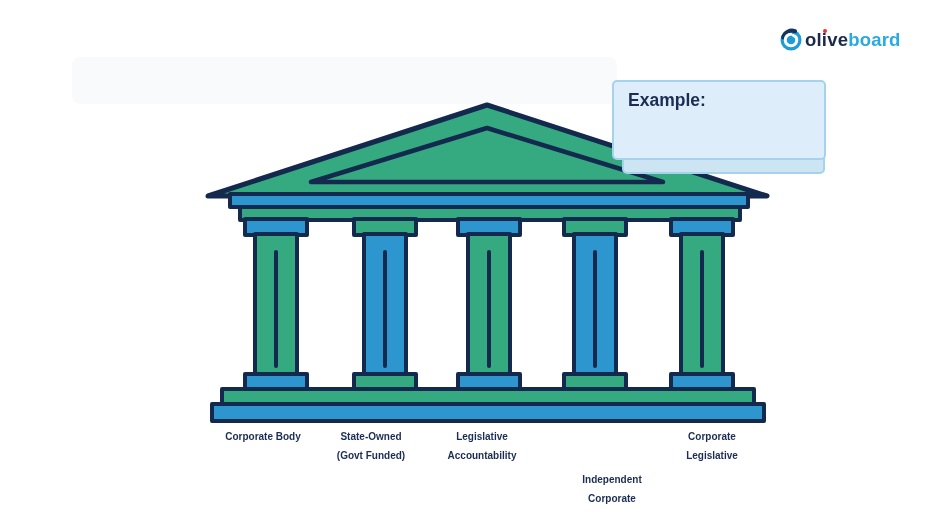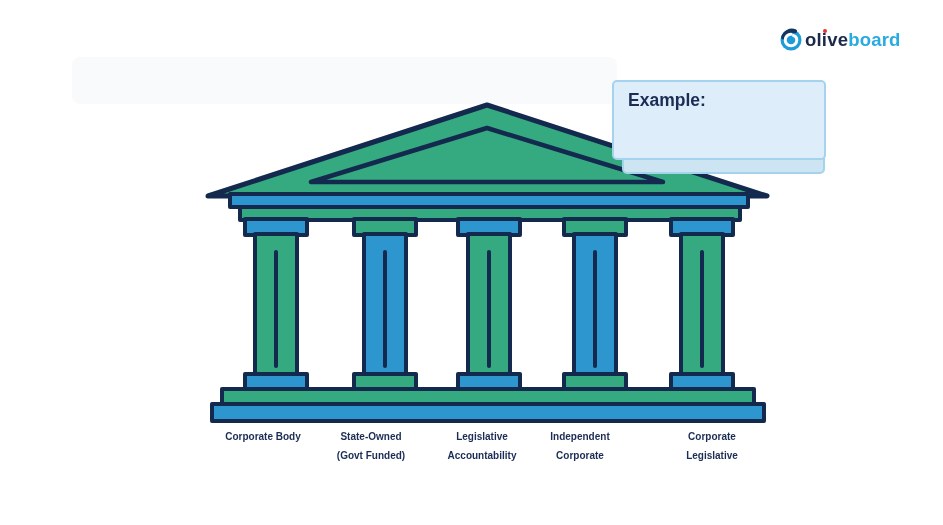--- a/index.html
+++ b/index.html
@@ -33,21 +33,21 @@
     padding:7px 0 0 14px;box-sizing:border-box;
     white-space:nowrap;
   }
 
   
   .pillar-label{
     position:absolute;top:427px;transform:translateX(-50%);
     text-align:center;color:var(--text-navy);
     font-weight:bold;font-size:10px;line-height:19px;white-space:nowrap;
   }
-  .pl-1{left:263px;} .pl-2{left:371px;} .pl-3{left:482px;} .pl-4{left:580px;} .pl-5{left:712px;}
+  .pl-1{left:263px;} .pl-2{left:371px;} .pl-3{left:482px;} .pl-4{left:612px;margin-top:43px;} .pl-5{left:712px;}
 
   
   .logo{
     position:absolute;left:779px;top:27px;height:26px;
     display:flex;align-items:center;
     font-weight:bold;font-size:18.5px;letter-spacing:0.2px;
   }
   .logo svg{margin-right:2px;}
   .logo .olive{color:var(--logo-navy);}
   .logo .board{color:var(--logo-cyan);}

